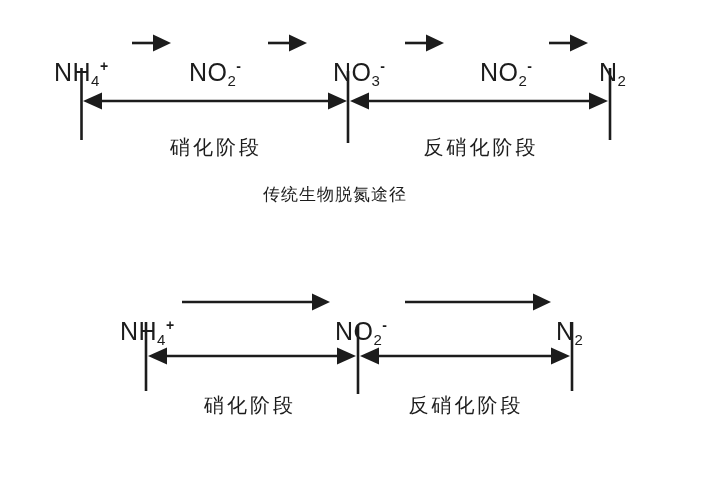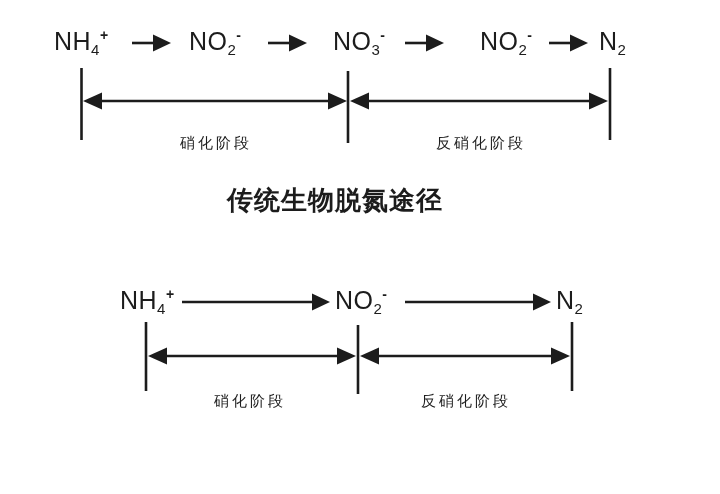--- a/index.html
+++ b/index.html
@@ -12,46 +12,47 @@
     color: #1c1c1c;
     overflow: hidden;
   }
   svg.wires { position: absolute; left: 0; top: 0; }
   .species {
     position: absolute;
     font-size: 25px;
     line-height: 1;
     white-space: nowrap;
     letter-spacing: 0.5px;
+    margin-top: 31px;
   }
   .species sub {
     font-size: 15px;
     vertical-align: baseline;
     position: relative;
     top: 5px;
   }
   .species sup {
     font-size: 14px;
     vertical-align: baseline;
     position: relative;
     top: -10px;
     font-weight: bold;
   }
   .stage-label {
     position: absolute;
     transform: translateX(-50%);
-    font-size: 15px;
+    font-size: 20px;
     letter-spacing: 3px;
     white-space: nowrap;
   }
   .diagram-title {
     position: absolute;
     transform: translateX(-50%);
-    font-size: 26px;
-    font-weight: bold;
+    font-size: 17px;
+    font-weight: normal;
     letter-spacing: 1px;
     white-space: nowrap;
   }
 </style>
 </head>
 <body>
 
 <div class="canvas">
 
   <svg class="wires" width="720" height="494" viewBox="0 0 720 494" stroke="#1c1c1c" fill="#1c1c1c" stroke-width="2.6">

